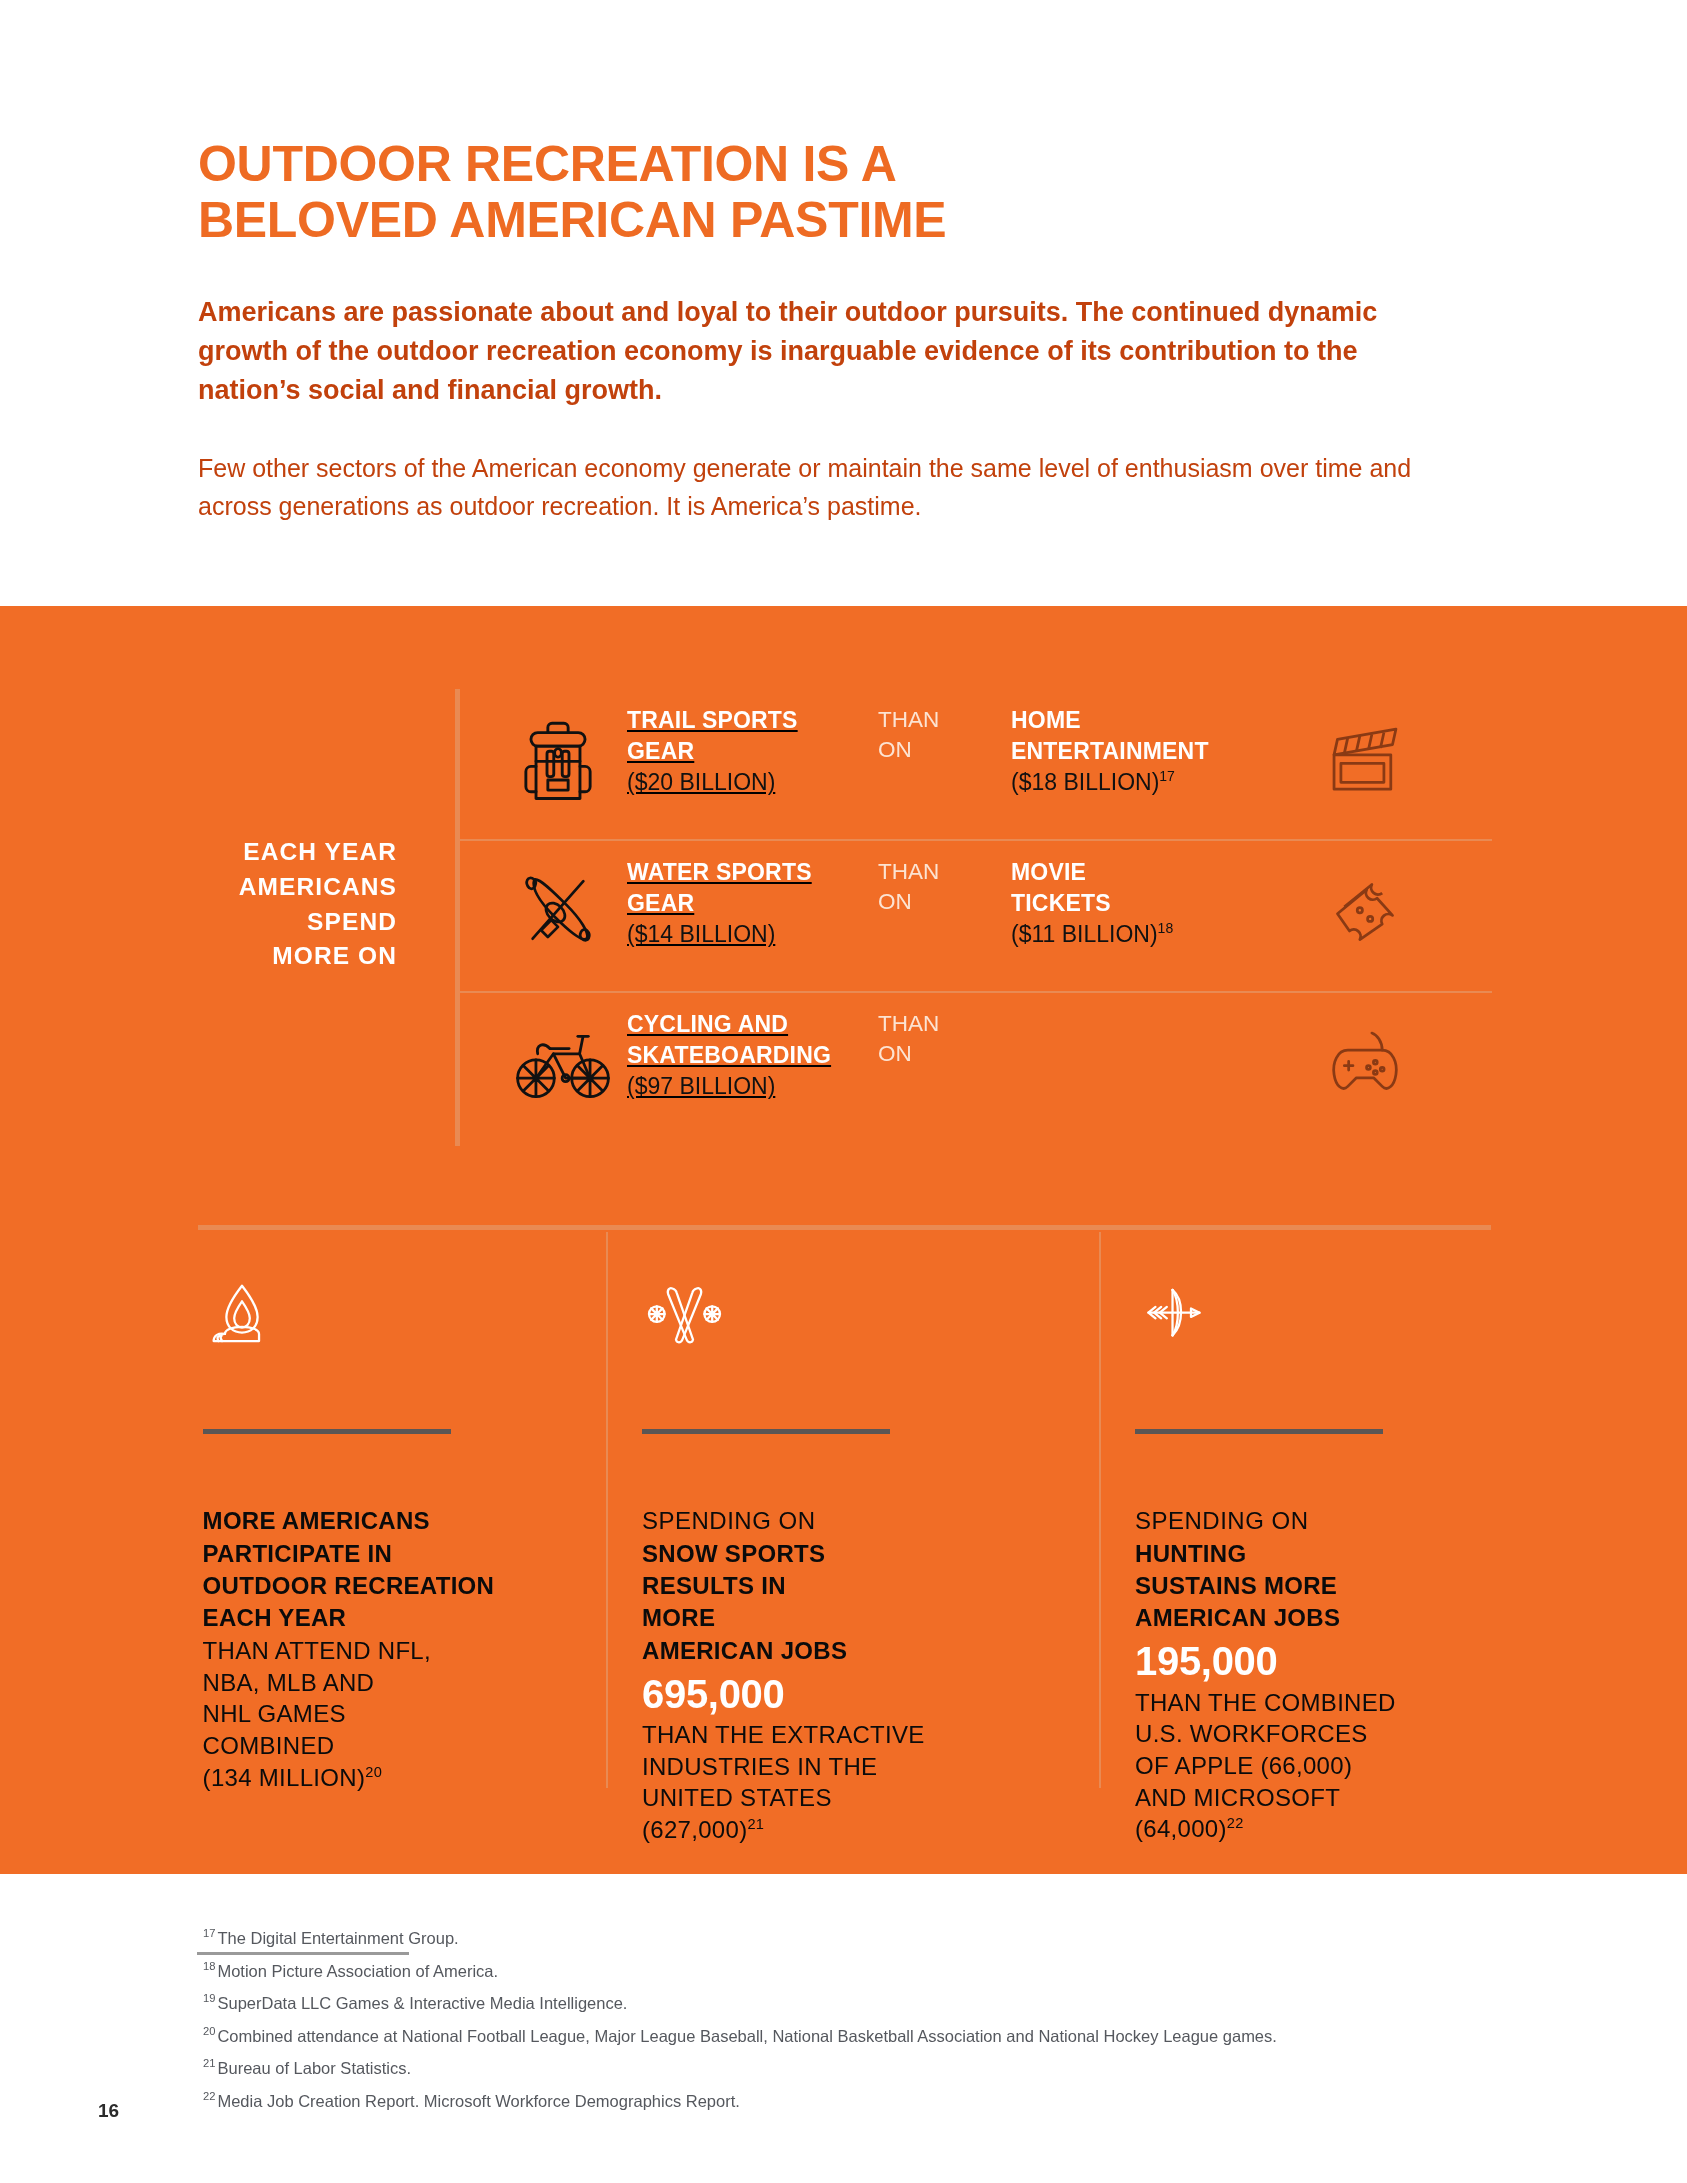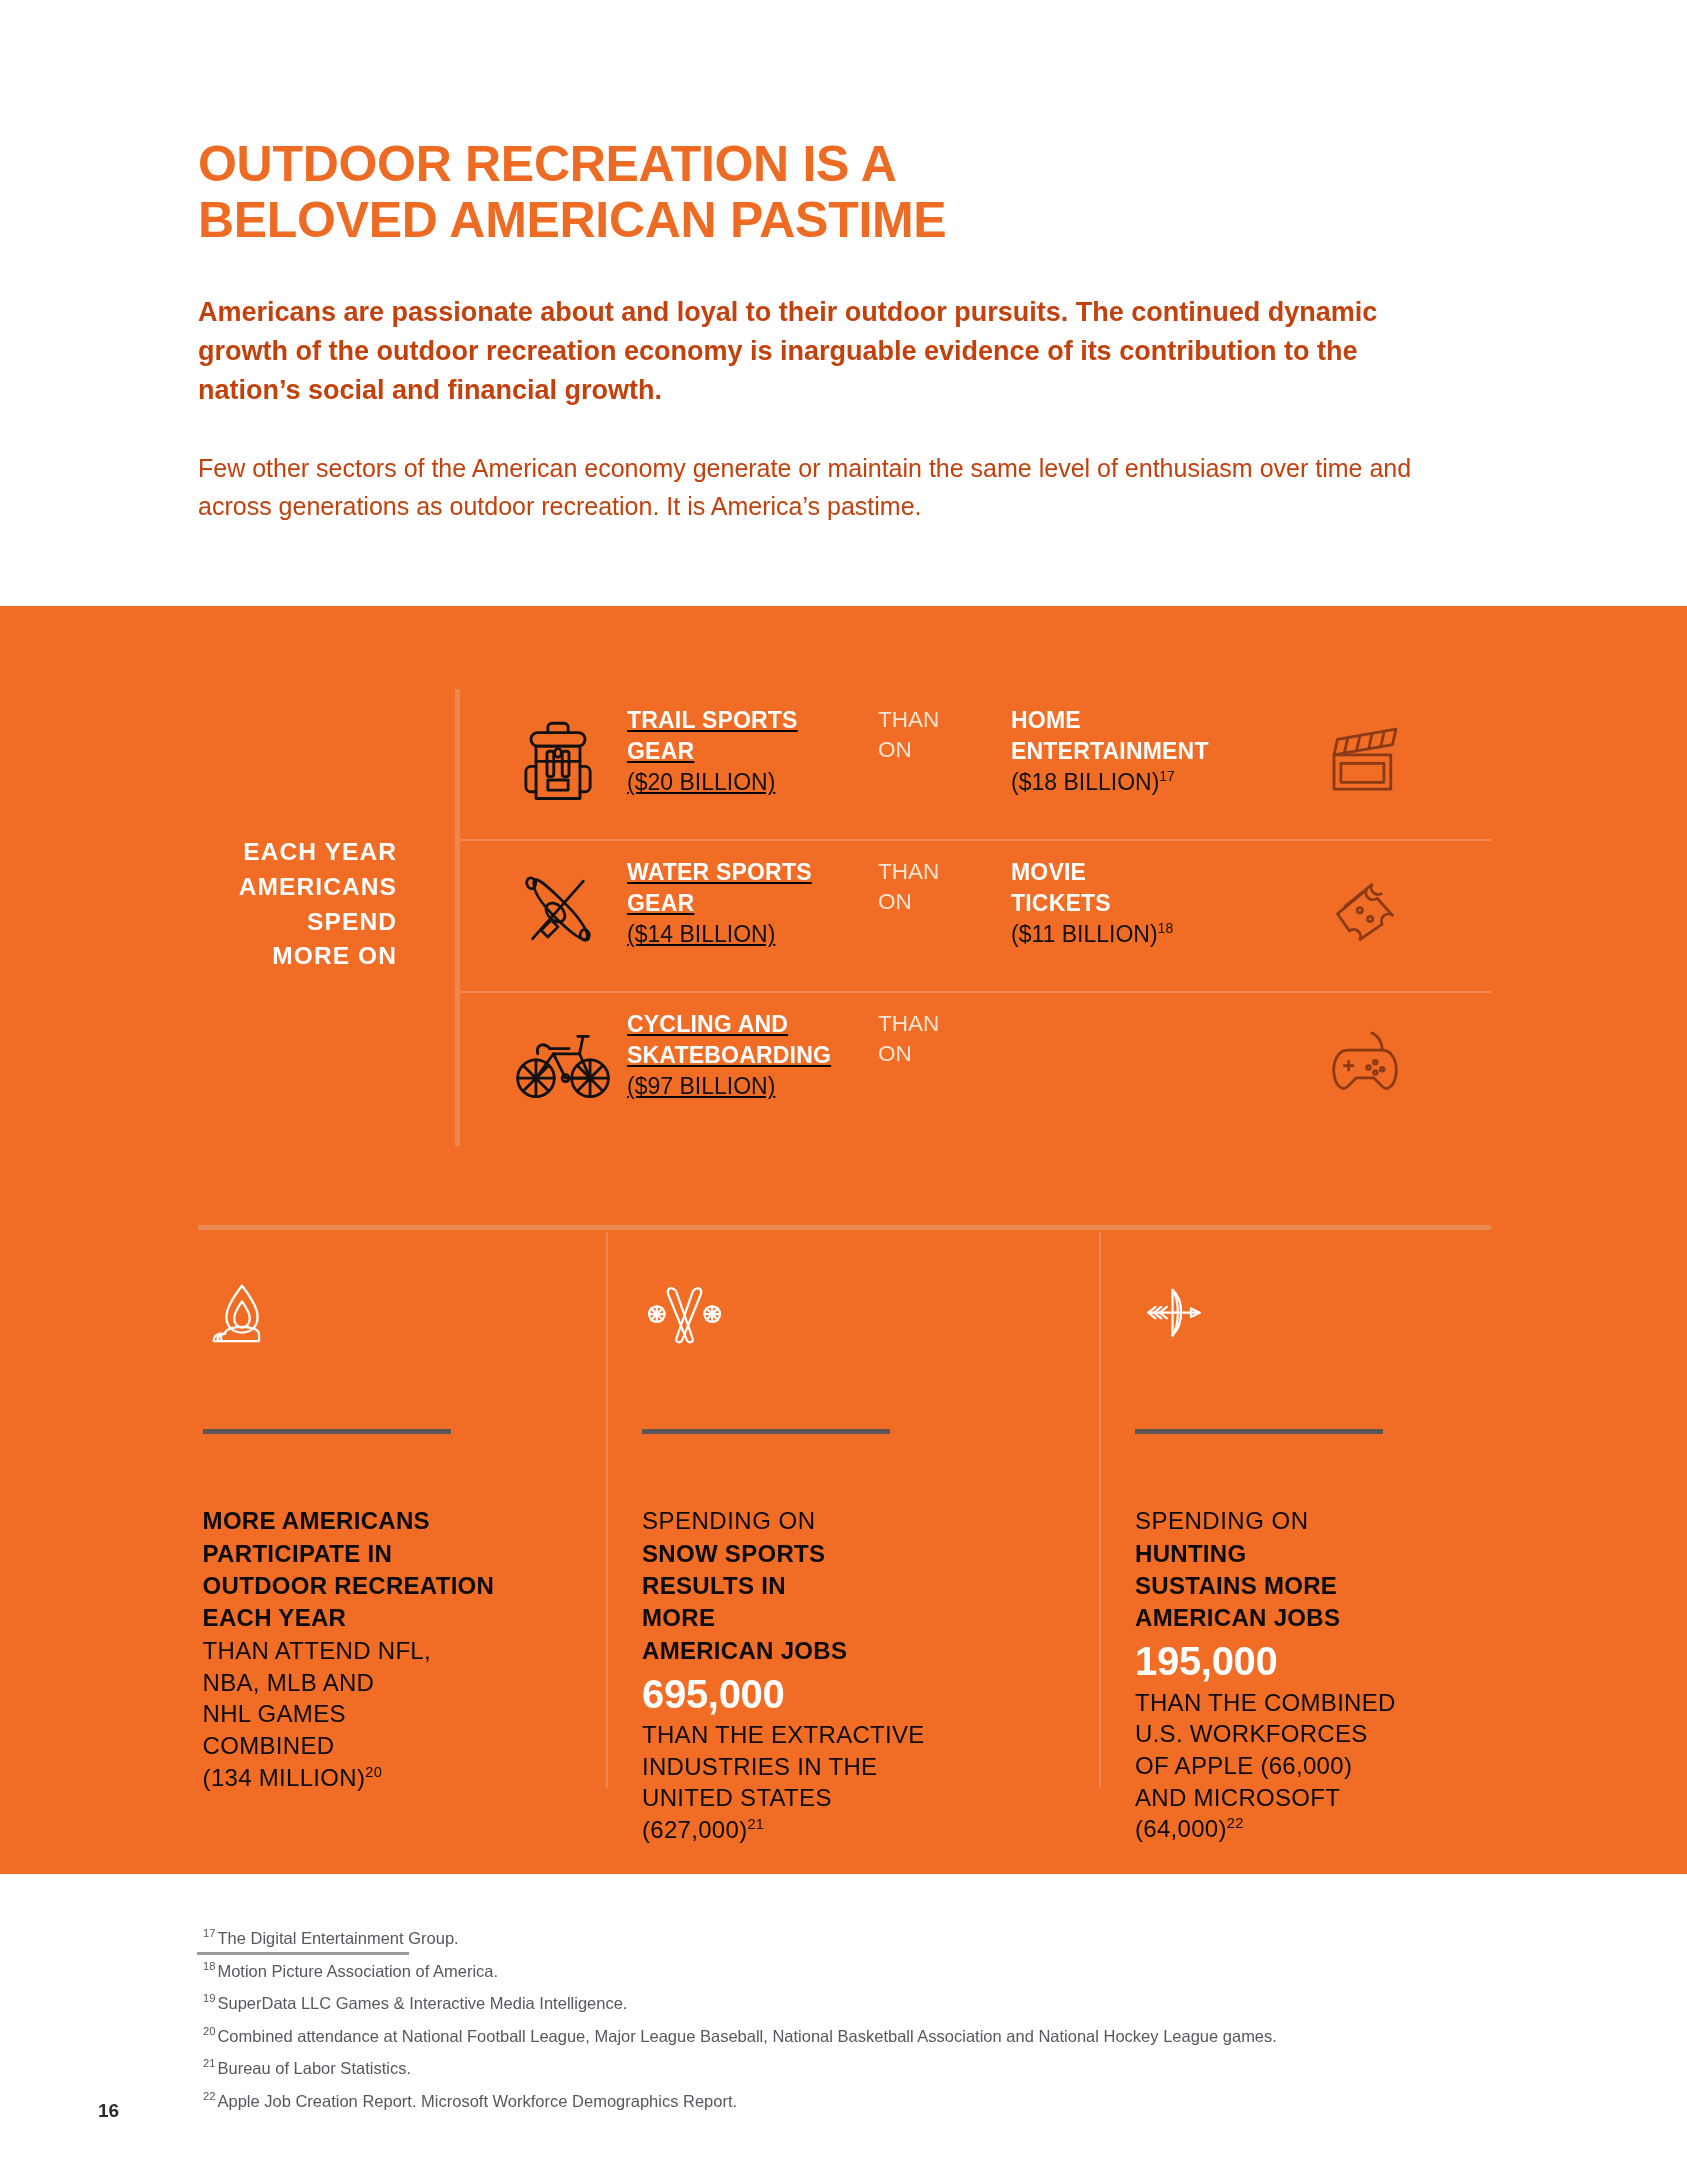--- a/index.html
+++ b/index.html
@@ -376,19 +376,19 @@
 
   </div>
 
   <div class="fn-rule"></div>
   <div class="footnotes">
     <div class="fn"><sup>17</sup><span>The Digital Entertainment Group.</span></div>
     <div class="fn"><sup>18</sup><span>Motion Picture Association of America.</span></div>
     <div class="fn"><sup>19</sup><span>SuperData LLC Games &amp; Interactive Media Intelligence.</span></div>
     <div class="fn"><sup>20</sup><span>Combined attendance at National Football League, Major League Baseball, National Basketball Association and National Hockey League games.</span></div>
     <div class="fn"><sup>21</sup><span>Bureau of Labor Statistics.</span></div>
-    <div class="fn"><sup>22</sup><span>Apple Job Creation Report. Microsoft Workforce Demographics Report.</span></div>
+    <div class="fn"><sup>22</sup><span>Media Job Creation Report. Microsoft Workforce Demographics Report.</span></div>
   </div>
 
   <div class="pageno">16</div>
 
 </div>
 
 
 </body></html>

